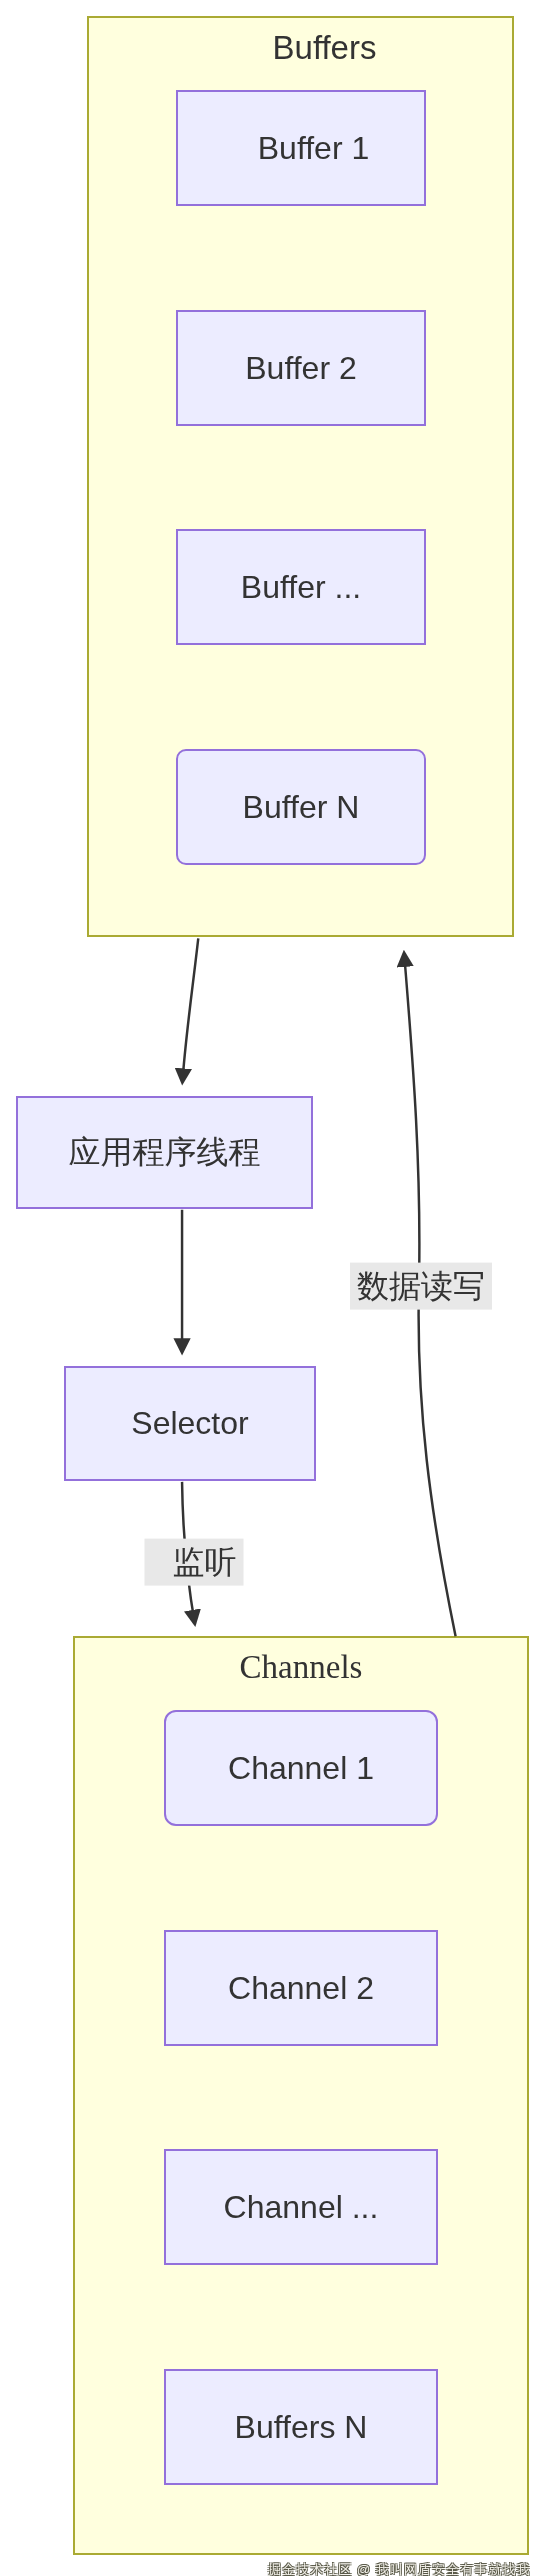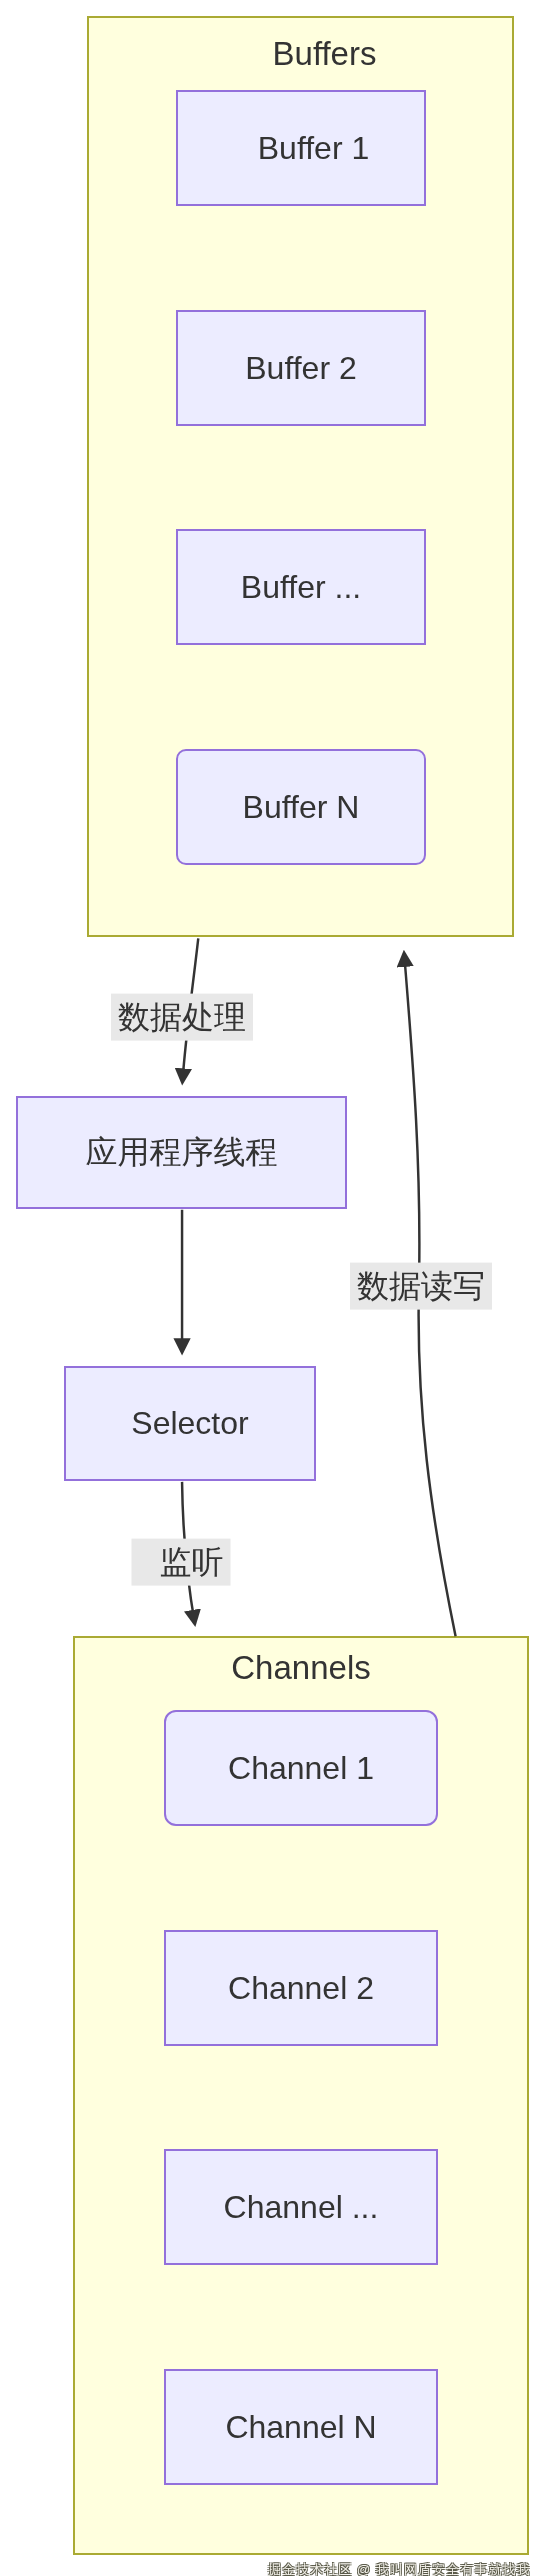--- a/index.html
+++ b/index.html
@@ -69,24 +69,24 @@
     white-space:nowrap;
     margin-top:24px;
   }
 </style>
 </head>
 <body>
 
 <div class="canvas">
 
   <div class="cluster" style="left:87px;top:16px;width:427px;height:921px;">
-    <div class="cluster-title" style="top:17px;margin-left:48px;">Buffers</div>
+    <div class="cluster-title" style="top:11px;margin-left:48px;">Buffers</div>
   </div>
 
-  <div class="cluster" style="left:73px;top:1636px;width:456px;height:919px;">
+  <div class="cluster" style="left:73px;top:1636px;width:456px;height:919px;font-family:Liberation Serif, serif;">
     <div class="cluster-title" style="top:11.3px;">Channels</div>
   </div>
 
   <svg class="edges" width="546" height="2576" viewBox="0 0 774 3654">
     <defs>
       <marker id="arrow" viewBox="0 0 10 10" refX="8" refY="5" markerUnits="strokeWidth" markerWidth="7" markerHeight="7" orient="auto">
         <path d="M0,0 L10,5 L0,10 z" fill="#333333"></path>
       </marker>
     </defs>
 
@@ -105,40 +105,39 @@
   <div class="node" style="left:176px;top:310px;width:250px;height:116px;">
     <span>Buffer 2</span>
   </div>
   <div class="node" style="left:176px;top:529px;width:250px;height:116px;">
     <span>Buffer ...</span>
   </div>
   <div class="node" style="left:176px;top:749px;width:250px;height:116px;border-radius:10px;">
     <span>Buffer N</span>
   </div>
 
-  <div class="node" style="left:16px;top:1096px;width:331px;height:113px;font-family:Liberation Mono, monospace;">
+  <div class="node" style="left:16px;top:1096px;width:297px;height:113px;font-family:Liberation Mono, monospace;">
     <span>应用程序线程</span>
   </div>
   <div class="node" style="left:56px;top:1366px;width:252px;height:115px;margin-left:8px;">
     <span>Selector</span>
   </div>
 
   <div class="node" style="left:164px;top:1710px;width:274px;height:116px;border-radius:12px;">
     <span>Channel 1</span>
   </div>
   <div class="node" style="left:164px;top:1930px;width:274px;height:116px;">
     <span>Channel 2</span>
   </div>
   <div class="node" style="left:164px;top:2149px;width:274px;height:116px;">
     <span>Channel ...</span>
   </div>
   <div class="node" style="left:164px;top:2369px;width:274px;height:116px;">
-    <span>Channel N</span>
+    <span>Buffers N</span>
   </div>
 
-  <div class="edge-label" style="left:182px;top:1017px;">数据处理</div>
-  <div class="edge-label" style="left:181px;top:1562px;padding-left:28px;">监听</div>
+  <div class="edge-label" style="left:194px;top:1562px;padding-left:28px;">监听</div>
   <div class="edge-label" style="left:421px;top:1286px;">数据读写</div>
 
   <div class="watermark">掘金技术社区 @ 我叫网盾安全有事就找我</div>
 
 </div>
 
 
 </body></html>

